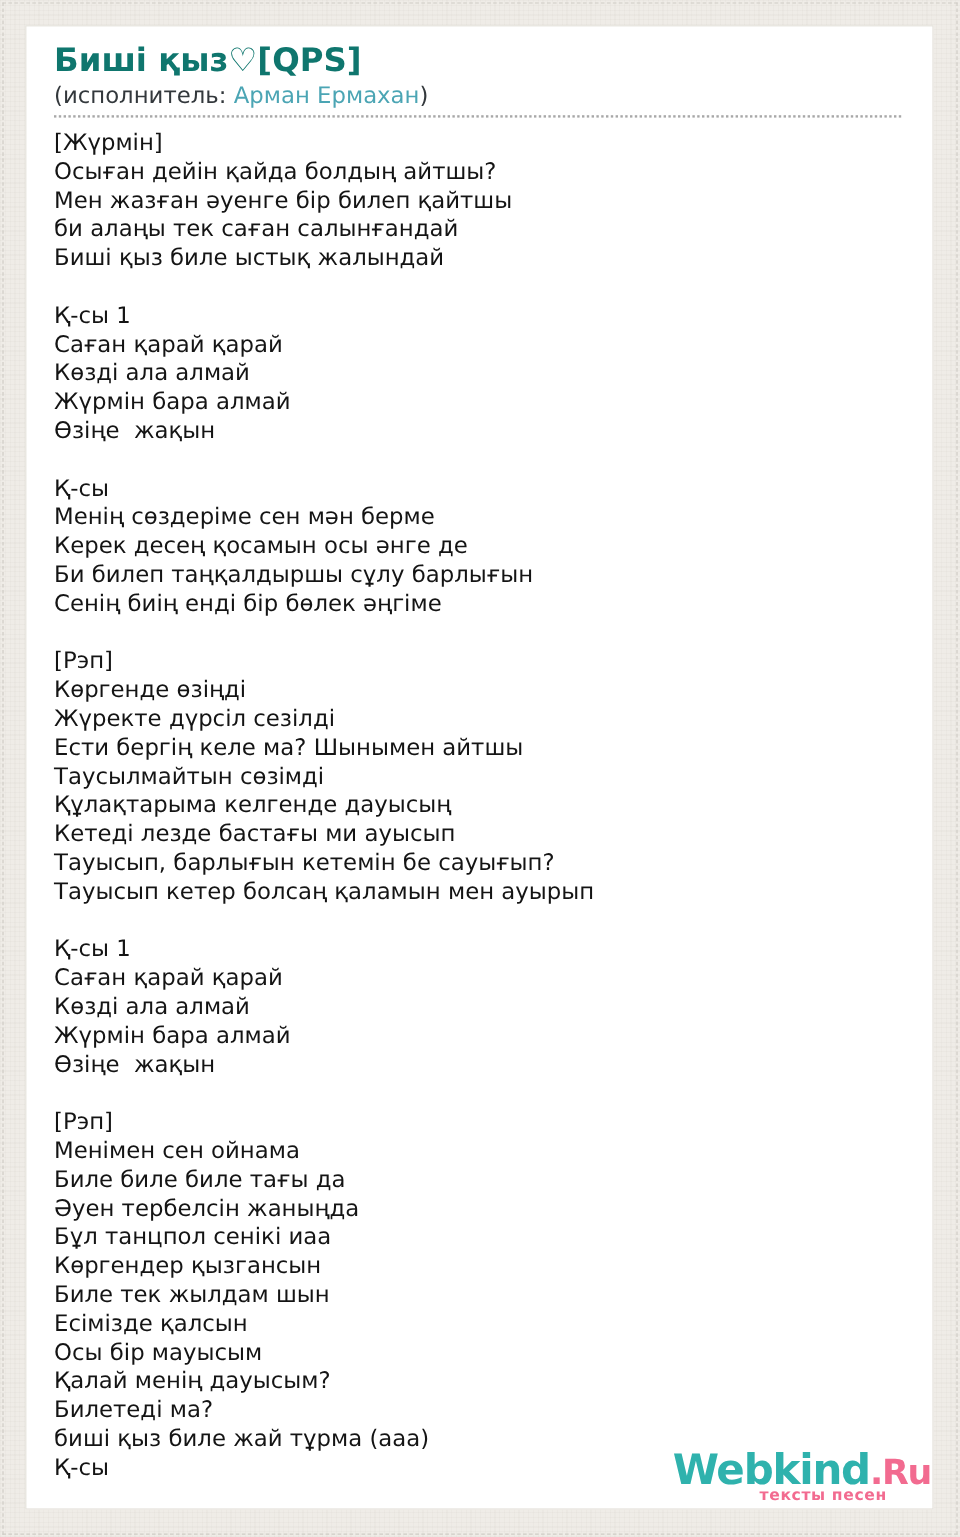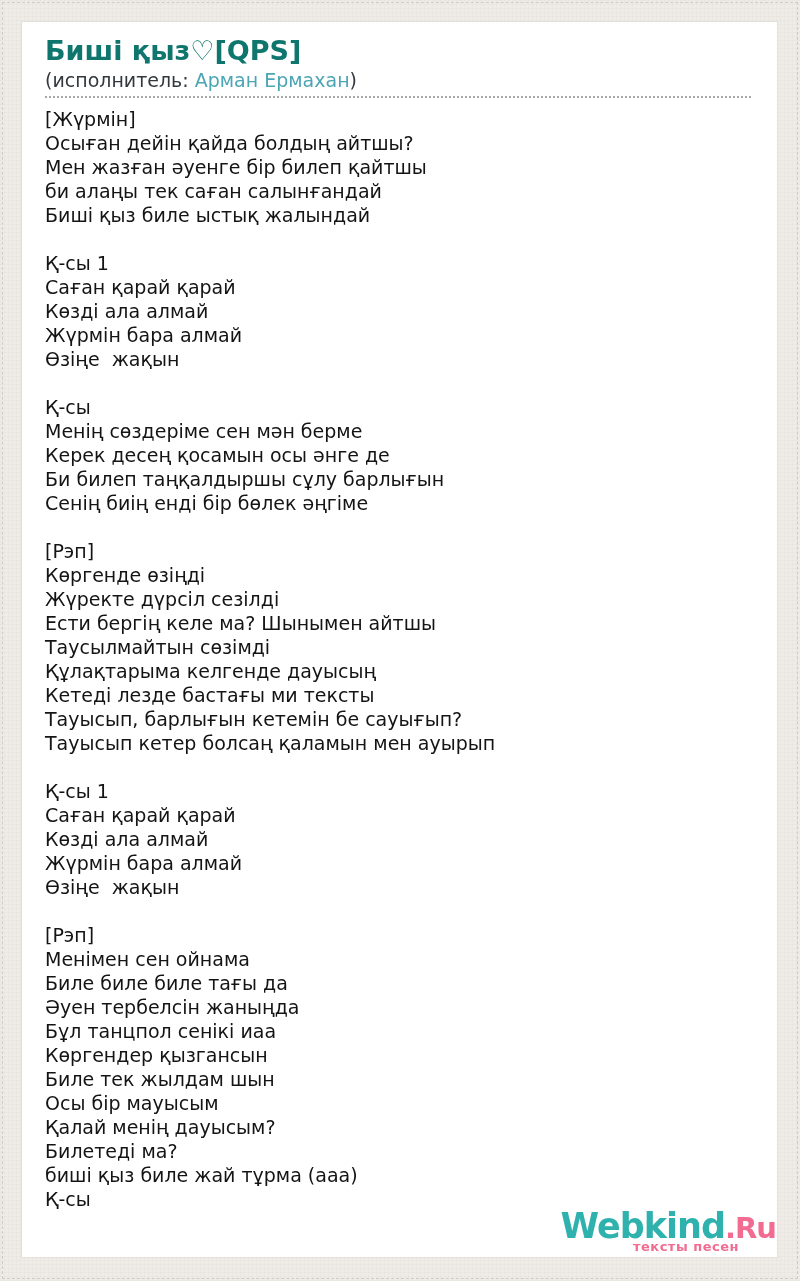--- a/index.html
+++ b/index.html
@@ -129,37 +129,38 @@
         <div class="lyric-line">Керек десең қосамын осы әнге де</div>
         <div class="lyric-line">Би билеп таңқалдыршы сұлу барлығын</div>
         <div class="lyric-line">Сенің биің енді бір бөлек әңгіме</div>
         <div class="lyric-line">&nbsp;</div>
         <div class="lyric-line">[Рэп]</div>
         <div class="lyric-line">Көргенде өзіңді</div>
         <div class="lyric-line">Жүректе дүрсіл сезілді</div>
         <div class="lyric-line">Ести бергің келе ма? Шынымен айтшы</div>
         <div class="lyric-line">Таусылмайтын сөзімді</div>
         <div class="lyric-line">Құлақтарыма келгенде дауысың</div>
-        <div class="lyric-line">Кетеді лезде бастағы ми тексты</div>
+        <div class="lyric-line">Кетеді лезде бастағы ми ауысып</div>
         <div class="lyric-line">Тауысып, барлығын кетемін бе сауығып?</div>
         <div class="lyric-line">Тауысып кетер болсаң қаламын мен ауырып</div>
         <div class="lyric-line">&nbsp;</div>
         <div class="lyric-line">Қ-сы 1</div>
         <div class="lyric-line">Саған қарай қарай</div>
         <div class="lyric-line">Көзді ала алмай</div>
         <div class="lyric-line">Жүрмін бара алмай</div>
         <div class="lyric-line">Өзіңе  жақын</div>
         <div class="lyric-line">&nbsp;</div>
         <div class="lyric-line">[Рэп]</div>
         <div class="lyric-line">Менімен сен ойнама</div>
         <div class="lyric-line">Биле биле биле тағы да</div>
         <div class="lyric-line">Әуен тербелсін жаныңда</div>
         <div class="lyric-line">Бұл танцпол сенікі иаа</div>
         <div class="lyric-line">Көргендер қызгансын</div>
         <div class="lyric-line">Биле тек жылдам шын</div>
+        <div class="lyric-line">Есімізде қалсын</div>
         <div class="lyric-line">Осы бір мауысым</div>
         <div class="lyric-line">Қалай менің дауысым?</div>
         <div class="lyric-line">Билетеді ма?</div>
         <div class="lyric-line">биші қыз биле жай тұрма (ааа)</div>
         <div class="lyric-line">Қ-сы</div>
       </div>
 
     <div class="logo">
       <div class="logo-main"><span class="brand" style="color: rgb(47, 178, 173);">Webkind</span><span class="domain" style="color: rgb(242, 107, 144);">.Ru</span></div>
       <div class="tagline" style="color: rgb(242, 107, 144);">тексты песен</div>

